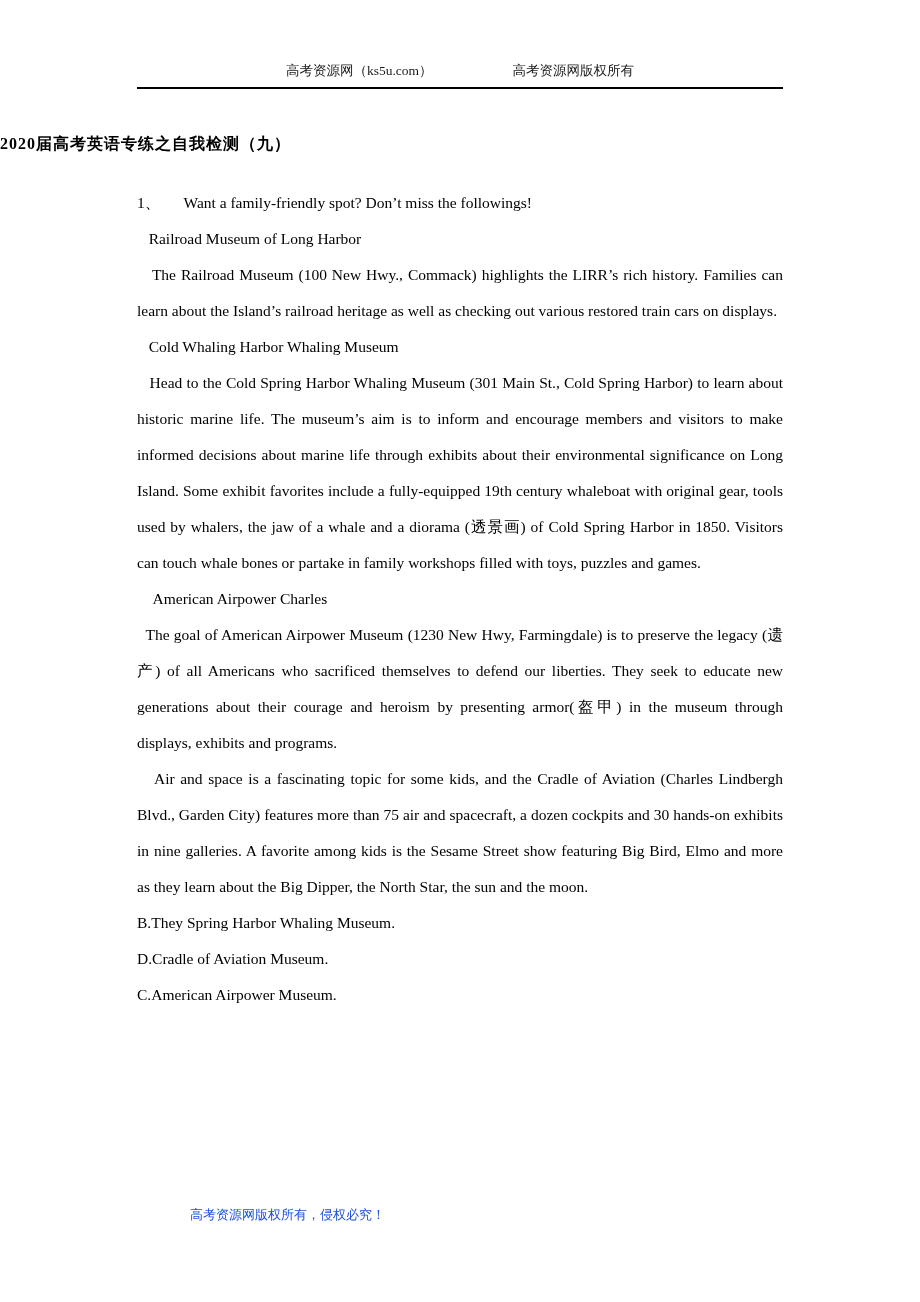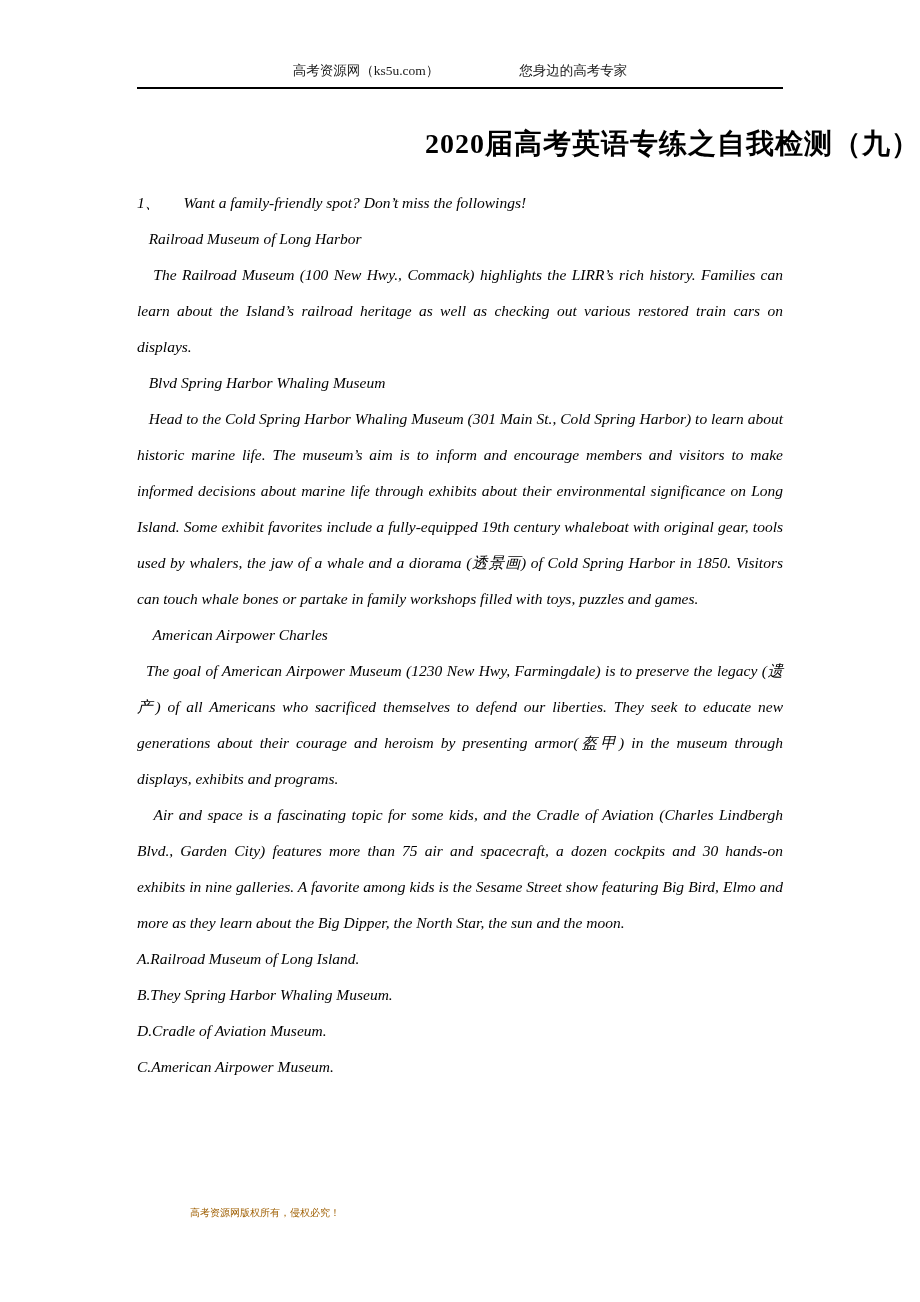--- a/index.html
+++ b/index.html
@@ -23,71 +23,69 @@
     font-size: 13.5px;
     color: #1a1a1a;
   }
   .header-divider {
     width: 646px;
     margin: 7px auto 0 auto;
     border-bottom: 2.5px solid #000000;
   }
   .doc-title {
     margin-top: 40px;
-    text-align: right;
-    font-size: 28px;
+    text-align: left;
+    font-size: 16px;
     font-weight: bold;
     letter-spacing: 1px;
     line-height: 30px;
   }
   .doc-body {
     width: 646px;
     margin: 26px auto 0 auto;
     font-size: 15.5px;
     line-height: 36px;
     text-align: justify;
-    font-style: italic;
   }
   .doc-body p {
     margin: 0;
     white-space: pre-wrap;
   }
   .page-footer {
     position: absolute;
     top: 1206px;
     left: 190px;
-    font-size: 10px;
-    color: #a16207;
+    font-size: 13px;
+    color: #1d4ed8;
   }
 </style>
 </head>
 <body>
 
 <div class="page">
 
   <div class="page-header">
     <div class="header-row">
       <span>高考资源网（ks5u.com）</span>
-      <span>您身边的高考专家</span>
+      <span>高考资源网版权所有</span>
     </div>
     <div class="header-divider"></div>
   </div>
 
   <h1 class="doc-title">2020届高考英语专练之自我检测（九）</h1>
 
   <div class="doc-body">
     <p>1、      Want a family-friendly spot? Don’t miss the followings!</p>
     <p>   Railroad Museum of Long Harbor</p>
     <p>   The Railroad Museum (100 New Hwy., Commack) highlights the LIRR’s rich history. Families can learn about the Island’s railroad heritage as well as checking out various restored train cars on displays.</p>
-    <p>   Blvd Spring Harbor Whaling Museum</p>
+    <p>   Cold Whaling Harbor Whaling Museum</p>
     <p>   Head to the Cold Spring Harbor Whaling Museum (301 Main St., Cold Spring Harbor) to learn about historic marine life. The museum’s aim is to inform and encourage members and visitors to make informed decisions about marine life through exhibits about their environmental significance on Long Island. Some exhibit favorites include a fully-equipped 19th century whaleboat with original gear, tools used by whalers, the jaw of a whale and a diorama (透景画) of Cold Spring Harbor in 1850. Visitors can touch whale bones or partake in family workshops filled with toys, puzzles and games.</p>
     <p>    American Airpower Charles</p>
     <p>  The goal of American Airpower Museum (1230 New Hwy, Farmingdale) is to preserve the legacy (遗产) of all Americans who sacrificed themselves to defend our liberties. They seek to educate new generations about their courage and heroism by presenting armor(盔甲) in the museum through displays, exhibits and programs.</p>
     <p>   Air and space is a fascinating topic for some kids, and the Cradle of Aviation (Charles Lindbergh Blvd., Garden City) features more than 75 air and spacecraft, a dozen cockpits and 30 hands-on exhibits in nine galleries. A favorite among kids is the Sesame Street show featuring Big Bird, Elmo and more as they learn about the Big Dipper, the North Star, the sun and the moon.</p>
-    <p>A.Railroad Museum of Long Island.</p>
     <p>B.They Spring Harbor Whaling Museum.</p>
     <p>D.Cradle of Aviation Museum.</p>
     <p>C.American Airpower Museum.</p>
   </div>
 
   <div class="page-footer">
     <span>高考资源网版权所有，侵权必究！</span>
   </div>
 
 </div>

